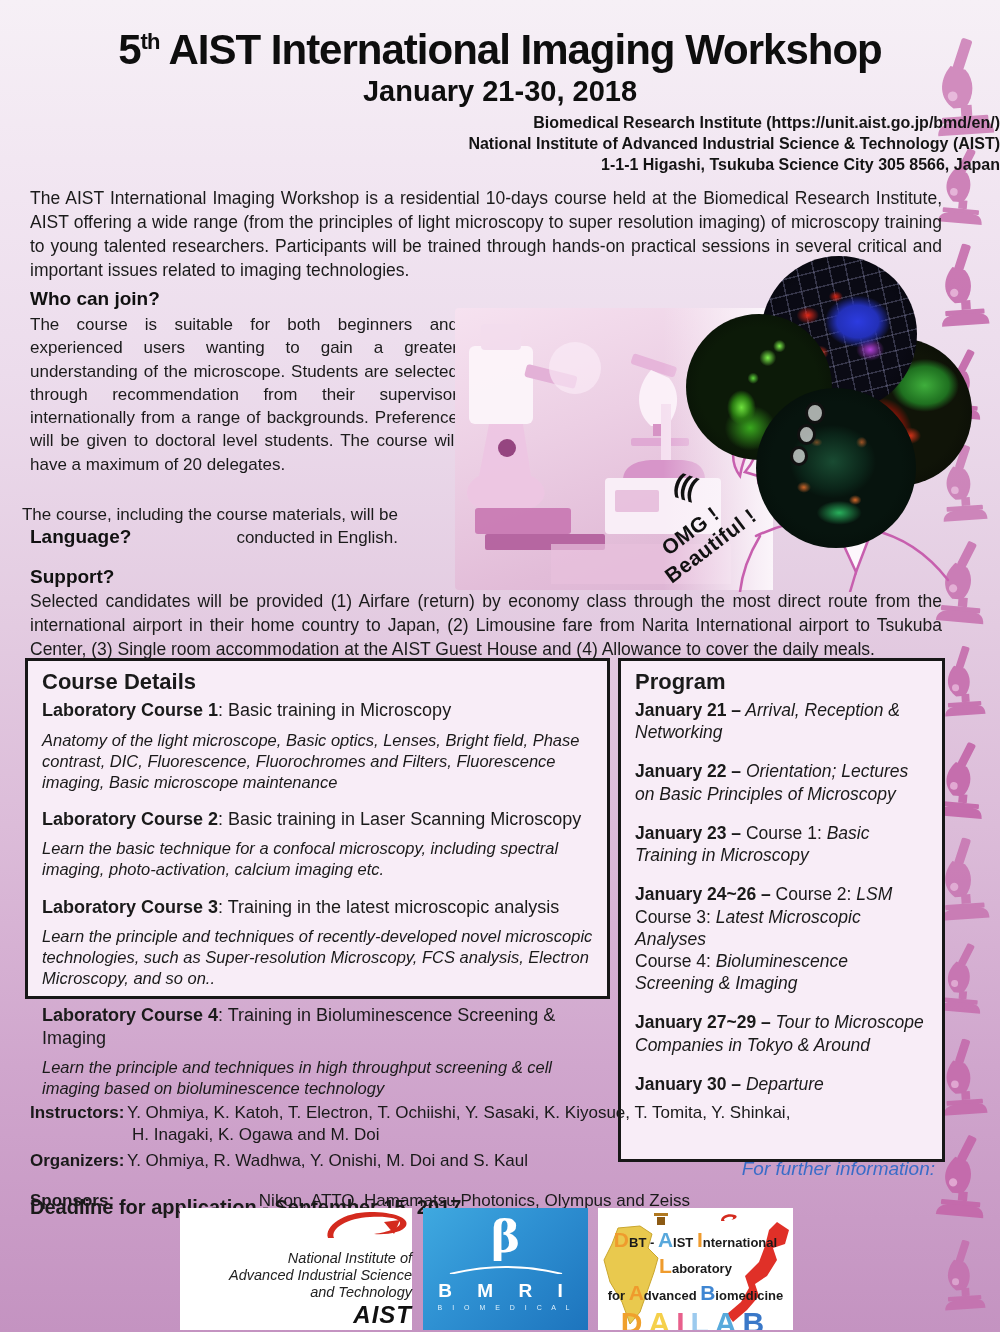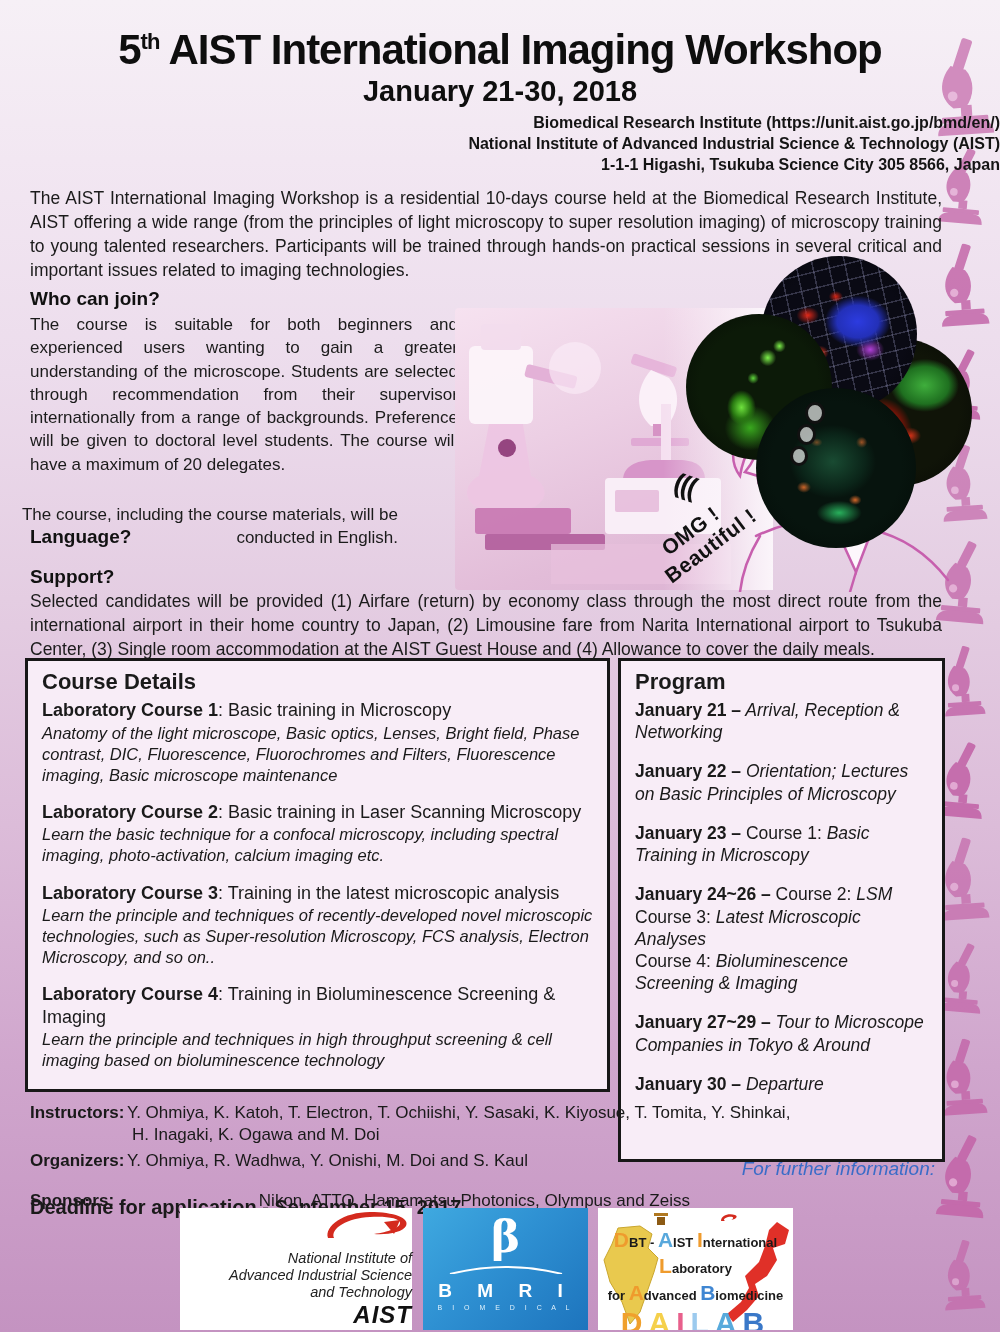--- a/index.html
+++ b/index.html
@@ -14,21 +14,21 @@
   .addr{width:100%; text-align:right; font-weight:bold; font-size:16px; line-height:1.32; color:#141414;}
   
   .para{font-size:17px; line-height:1.37; text-align:justify; color:#1b1b1b;}
   .h-sec{font-weight:bold; font-size:19px; color:#111;}
   
   .panel{background:#f8edf7; border:3px solid #171717; box-sizing:border-box; padding:6px 14px;}
   .panel-h{font-weight:bold; font-size:22px; margin:2px 0 4px 0;}
   .course{margin-bottom:15px;}
   .c-title{font-size:18px; line-height:1.25;}
   .c-title b{font-weight:bold;}
-  .c-desc{font-style:italic; font-size:16.5px; line-height:1.28; margin-top:1px;}
+  .c-desc{font-style:italic; font-size:16.5px; line-height:1.28; margin-top:8px;}
   .p-item{font-size:17.5px; line-height:1.27; margin-bottom:17px;}
   .p-item b{font-weight:bold;}
   
   .row-line{display:flex; font-size:17px; line-height:1.3;}
   .row-label{font-weight:bold; width:97px; flex:none;}
   .deadline{font-weight:bold; font-size:20px;}
   .further1{font-style:italic; font-size:19px; text-align:right;}
   .further2{font-style:italic; font-size:19px; text-align:right; color:#141414;}
   
   .photo{background:linear-gradient(160deg,#f6e2f0 0%,#eccfe4 40%,#e2bcd8 75%,#dcb2d3 100%); border-radius:4px;}
@@ -306,21 +306,21 @@
     <div>OMG !</div>
     <div style="margin-left:-14px;">Beautiful !</div>
   </div>
 
   <div class="abs h-sec" style="top:478px; left:30px;margin-top:48px;">Language?</div>
   <div class="abs para" style="top:503px; left:18px; width:380px; text-align:right;">The course, including the course materials, will be conducted in English.</div>
 
   <div class="abs h-sec" style="top:566px; left:30px;">Support?</div>
   <div class="abs para" style="top:590px; left:30px; width:912px; font-size:17.5px;">Selected candidates will be provided (1) Airfare (return) by economy class through the most direct route from the international airport in their home country to Japan, (2) Limousine fare from Narita International airport to Tsukuba Center, (3) Single room accommodation at the AIST Guest House and (4) Allowance to cover the daily meals.</div>
 
-  <div class="abs panel" style="left:25px; top:658px; width:585px; height:434px;">
+  <div class="abs panel" style="left:25px; top:658px; width:585px; height:341px;">
     <div class="panel-h">Course Details</div>
     <div id="course-list">
         <div class="course">
           <div class="c-title"><b>Laboratory Course 1</b>: Basic training in Microscopy</div>
           <div class="c-desc">Anatomy of the light microscope, Basic optics, Lenses, Bright field, Phase contrast, DIC, Fluorescence, Fluorochromes and Filters, Fluorescence imaging, Basic microscope maintenance</div>
         </div>
         <div class="course">
           <div class="c-title"><b>Laboratory Course 2</b>: Basic training in Laser Scanning Microscopy</div>
           <div class="c-desc">Learn the basic technique for a confocal microscopy, including spectral imaging, photo-activation, calcium imaging etc.</div>
         </div>

